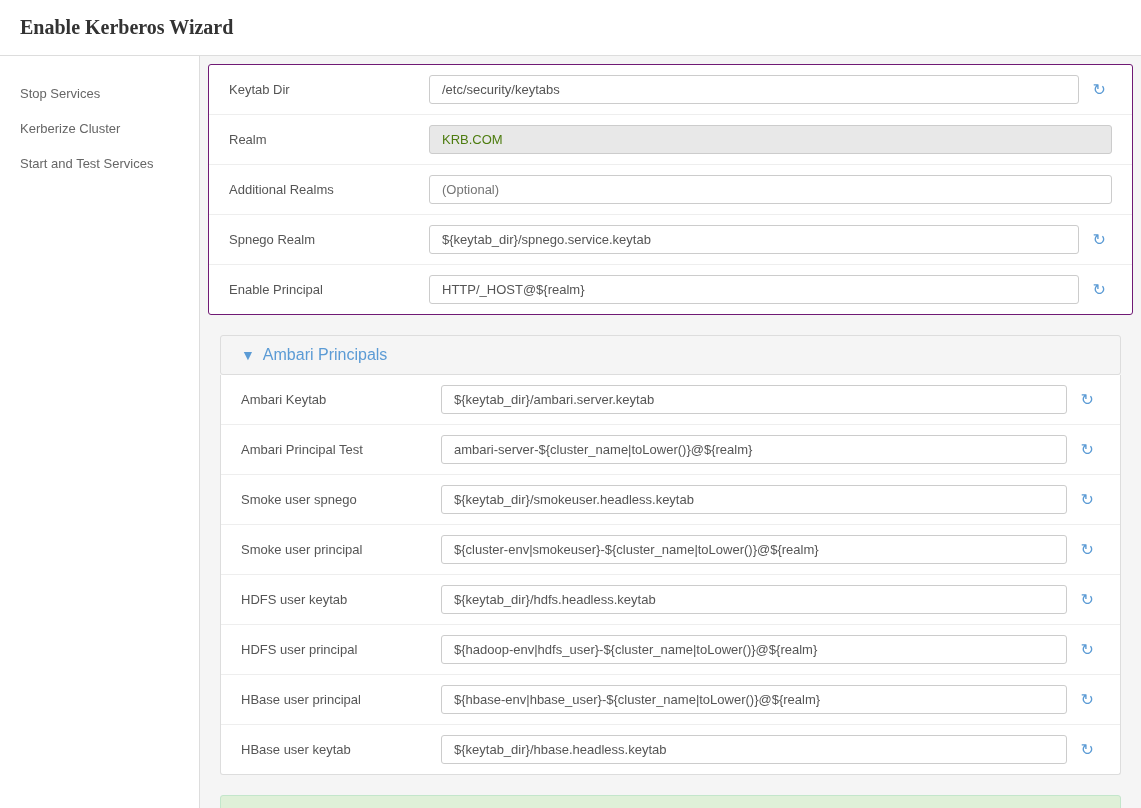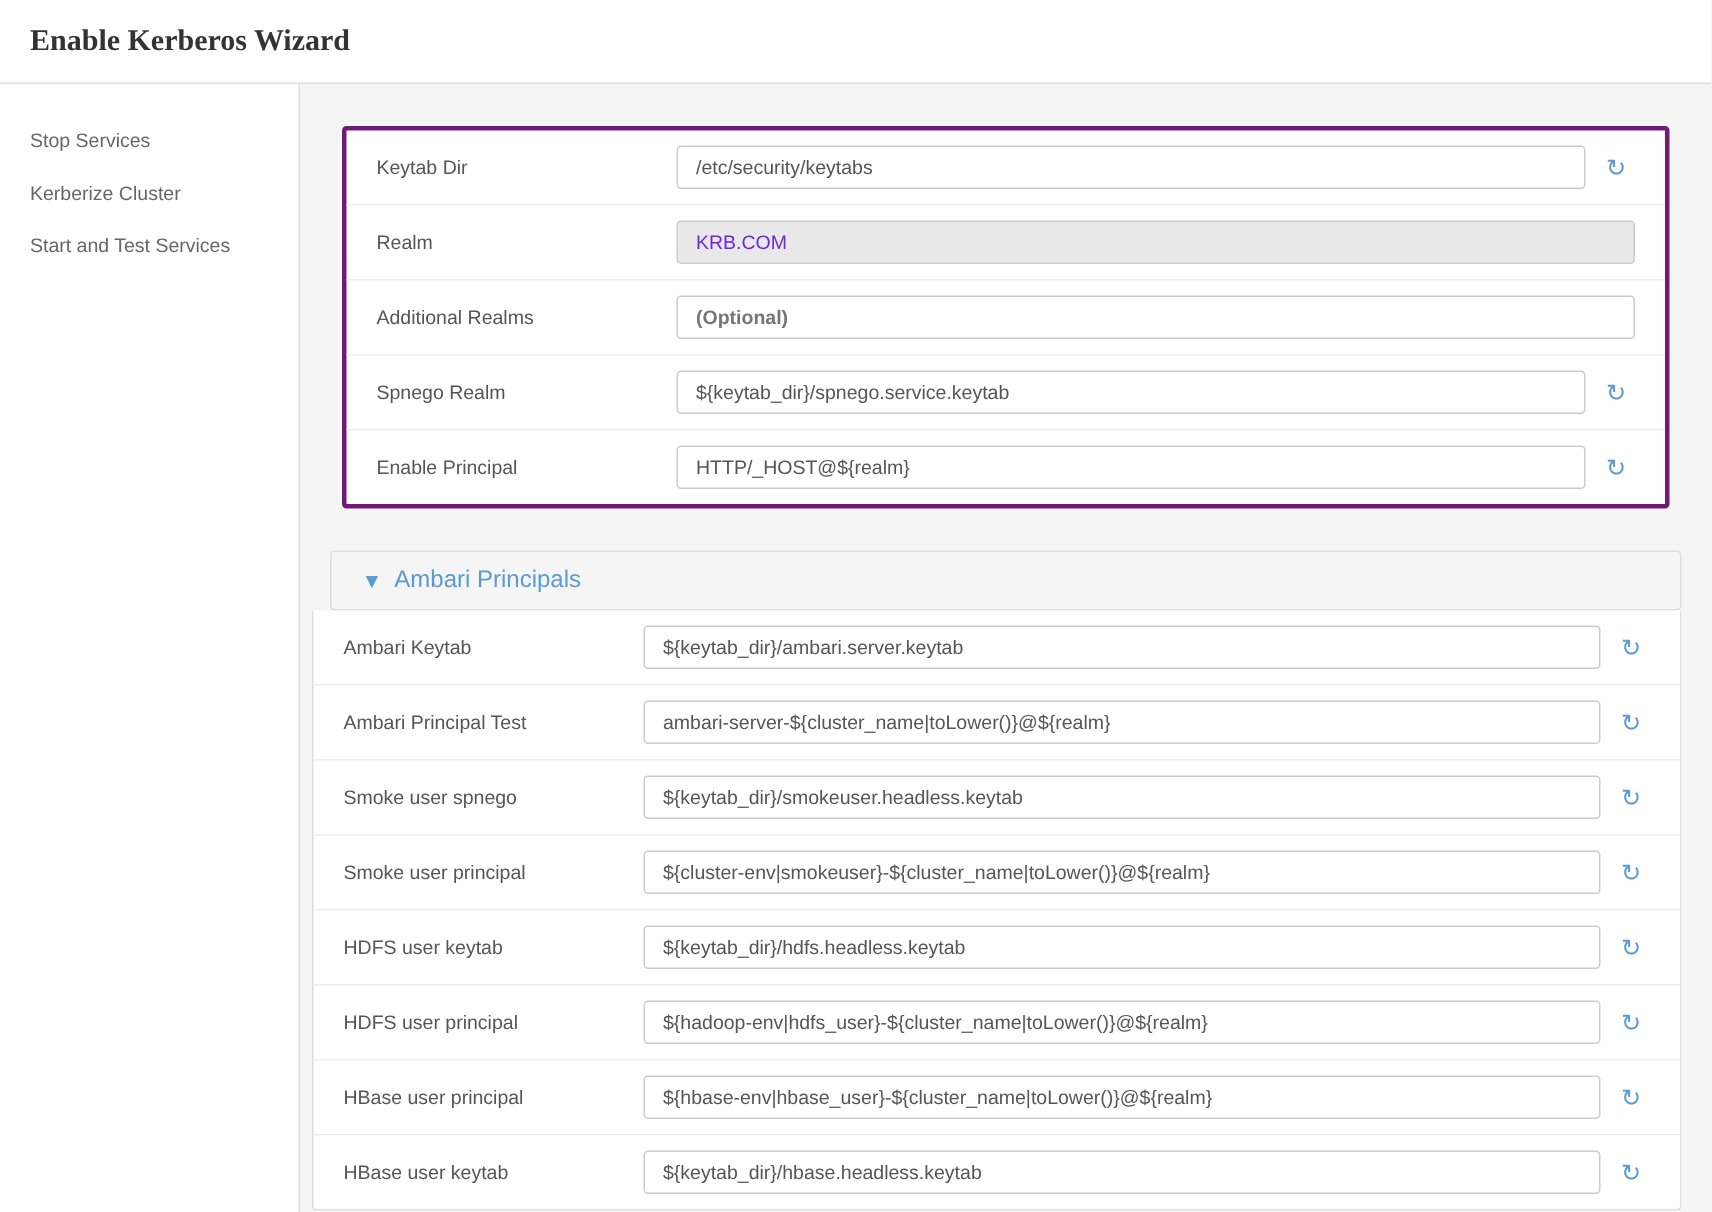--- a/index.html
+++ b/index.html
@@ -40,22 +40,22 @@
     
     .main-content {
       flex: 1;
       padding: 0;
       background: #f5f5f5;
       overflow-y: auto;
     }
 
     .form-section {
       background: #fff;
-      border: 3px solid #701a75;
-      margin: 28px;
+      border: 1px solid #701a75;
+      margin: 8px;
       border-radius: 3px;
     }
 
     .form-row {
       display: flex;
       align-items: center;
       padding: 10px 20px;
       border-bottom: 1px solid #eee;
     }
 
@@ -80,26 +80,25 @@
       border: 1px solid #ccc;
       border-radius: 3px;
       font-size: 13px;
       color: #555;
       background: #fff;
       outline: none;
     }
 
     .form-input.readonly {
       background: #e8e8e8;
-      color: #6d28d9;
+      color: #4d7c0f;
     }
 
     .form-input.placeholder-style {
       color: #aaa;
-      font-weight: bold;
     }
 
     .refresh-btn {
       background: none;
       border: none;
       cursor: pointer;
       color: #5b9bd5;
       font-size: 16px;
       margin-left: 8px;
       padding: 4px 6px;
@@ -130,21 +129,21 @@
 
     .section-header-title span {
       color: #5b9bd5;
       font-size: 16px;
     }
 
     .principals-section {
       background: #fff;
       border: 1px solid #ddd;
       border-top: none;
-      margin: 0 20px 20px 8px;
+      margin: 0 20px 20px 20px;
       border-radius: 0 0 3px 3px;
     }
 
     
     .confirmation-box {
       margin: 0 20px 20px 20px;
       background: #dff0d8;
       border: 1px solid #c3e6cb;
       border-radius: 3px;
       padding: 10px 15px;

